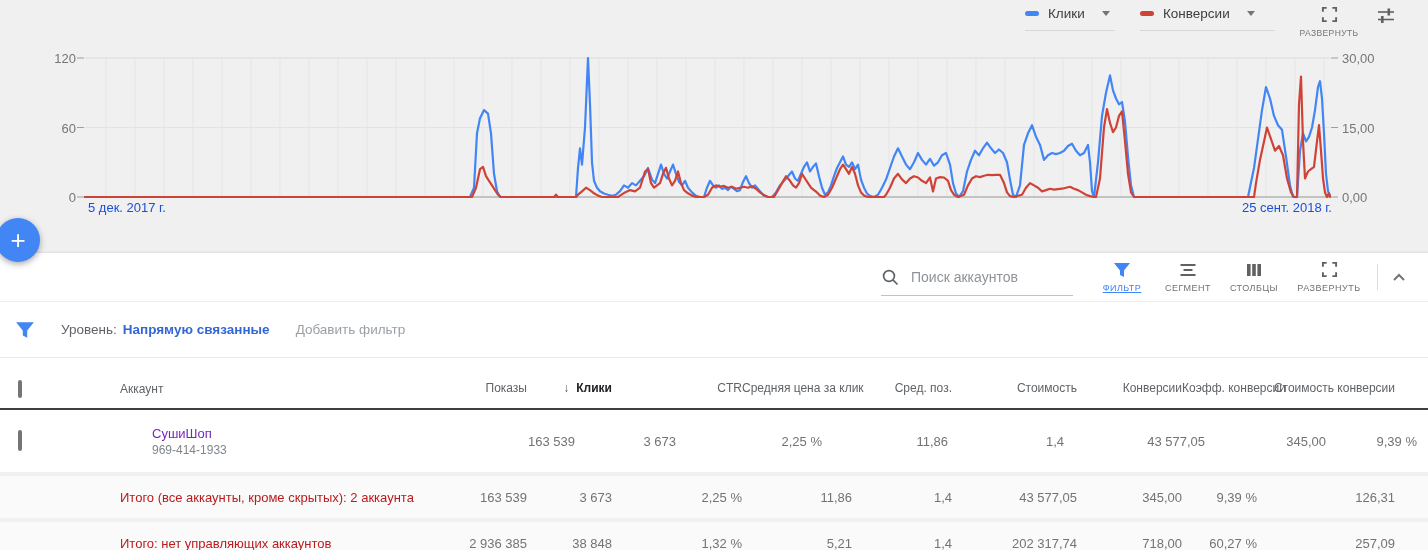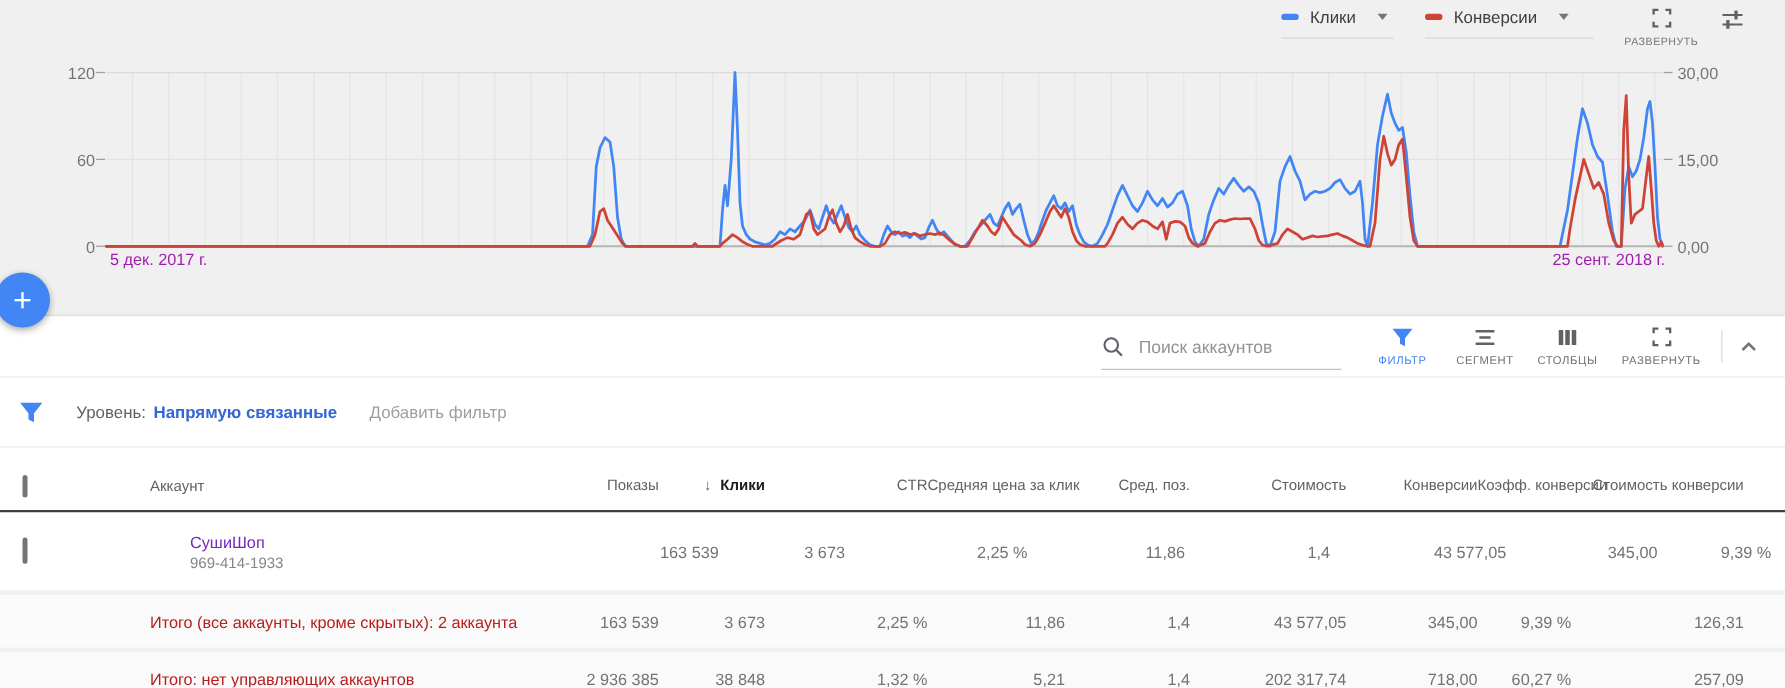--- a/index.html
+++ b/index.html
@@ -3,21 +3,21 @@
 <meta charset="utf-8">
 <style>
   html,body{margin:0;padding:0;}
   .screen{position:relative;width:1428px;height:550px;background:#f0f0f1;overflow:hidden;
           font-family:"Liberation Sans",sans-serif;color:#3c4043;}
   
   #chart-svg{position:absolute;top:0;left:0;}
   .axis-lab{position:absolute;font-size:13px;color:#757575;}
   .y-left{width:40px;text-align:right;left:36px;}
   .y-right{left:1342px;width:54px;text-align:left;}
-  .date-lab{top:200px;color:#a21caf;}
+  .date-lab{top:200px;color:#1d4ed8;}
   
   .legend-item{position:absolute;display:flex;align-items:center;gap:9px;
                border-bottom:1px solid #d7d7d7;padding-bottom:9px;}
   .legend-chip{width:14px;height:5px;border-radius:3px;}
   .chip-blue{background:#4285f4;}
   .chip-red{background:#cf4337;}
   .legend-text{font-size:13.5px;color:#3c4043;}
   .tri{width:0;height:0;border-left:4.5px solid transparent;border-right:4.5px solid transparent;
        border-top:5px solid #757575;margin-left:8px;}
   .expand-group{position:absolute;display:flex;flex-direction:column;align-items:center;gap:5px;}
@@ -33,21 +33,21 @@
   .toolbar{display:flex;align-items:center;justify-content:flex-end;height:49px;
            padding-right:20px;border-bottom:1px solid #ececec;box-sizing:border-box;}
   .search{display:flex;align-items:center;gap:10px;border-bottom:1px solid #c2c2c2;
           width:192px;height:36px;margin-right:16px;}
   .search input{border:none;outline:none;background:transparent;font-size:14px;width:150px;
                 font-family:Liberation Sans, sans-serif;color:#3c4043;}
   .search input::placeholder{color:#8f9398;}
   .tool-btn{display:flex;flex-direction:column;align-items:center;justify-content:center;
             min-width:66px;height:46px;gap:5px;cursor:pointer;}
   .tool-btn .lbl{font-size:9px;letter-spacing:.5px;color:#6e7175;white-space:nowrap;}
-  .tool-btn.active .lbl{color:#4285f4;}
+  .tool-btn.active .lbl{color:#4285f4;text-decoration:underline;}
   .tb-divider{width:1px;height:26px;background:#dcdcdc;margin:0 12px 0 6px;}
   
   .filter-bar{display:flex;align-items:center;height:56px;padding-left:15px;
               border-bottom:1px solid #e8e8e8;box-sizing:border-box;font-size:13.5px;}
   .filter-bar .lvl{color:#5f6368;margin-left:26px;}
   .filter-bar .lvl-val{color:#3367d6;font-weight:bold;margin-left:6px;}
   .filter-bar .addf{color:#9aa0a6;margin-left:26px;}
   
   .grid-row{display:grid;box-sizing:border-box;
     grid-template-columns:48px 46px 336px 97px 85px 130px 110px 100px 125px 105px 75px 138px;

